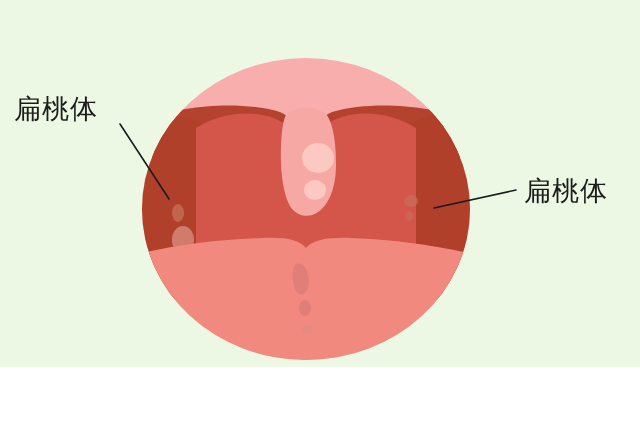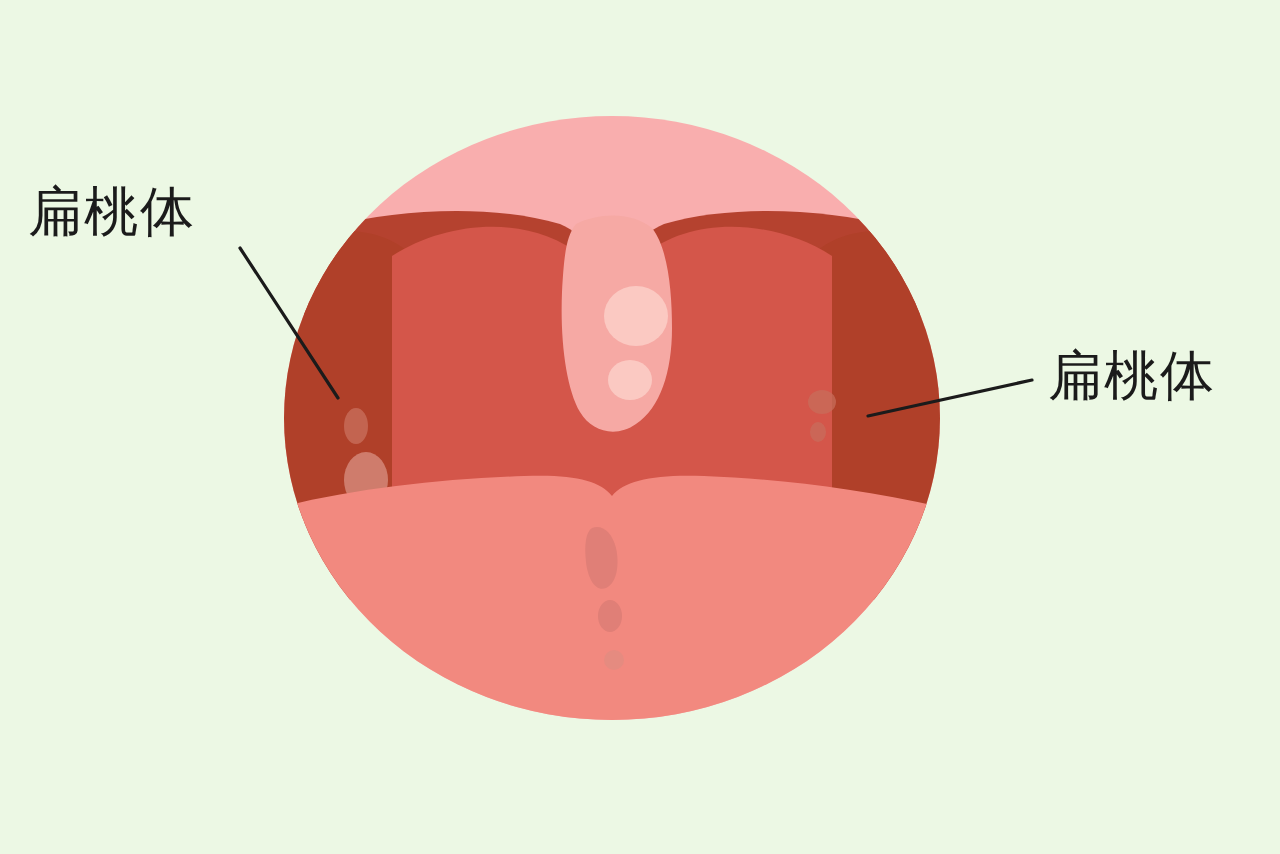--- a/index.html
+++ b/index.html
@@ -4,23 +4,23 @@
 <title>扁桃体示意图</title>
 <style>
   html, body {
     margin: 0;
     padding: 0;
     background: #ffffff;
   }
   #stage {
     position: relative;
     width: 640px;
-    height: 427px;
+    height: 367px;
     overflow: hidden;
-    font-family: Liberation Mono, monospace;
+    font-family: Liberation Sans, sans-serif;
   }
   #bg-rect {
     position: absolute;
     inset: 0;
     background: #ecf8e4;
   }
   #figure-svg {
     position: absolute;
     left: 0;
     top: 0;

